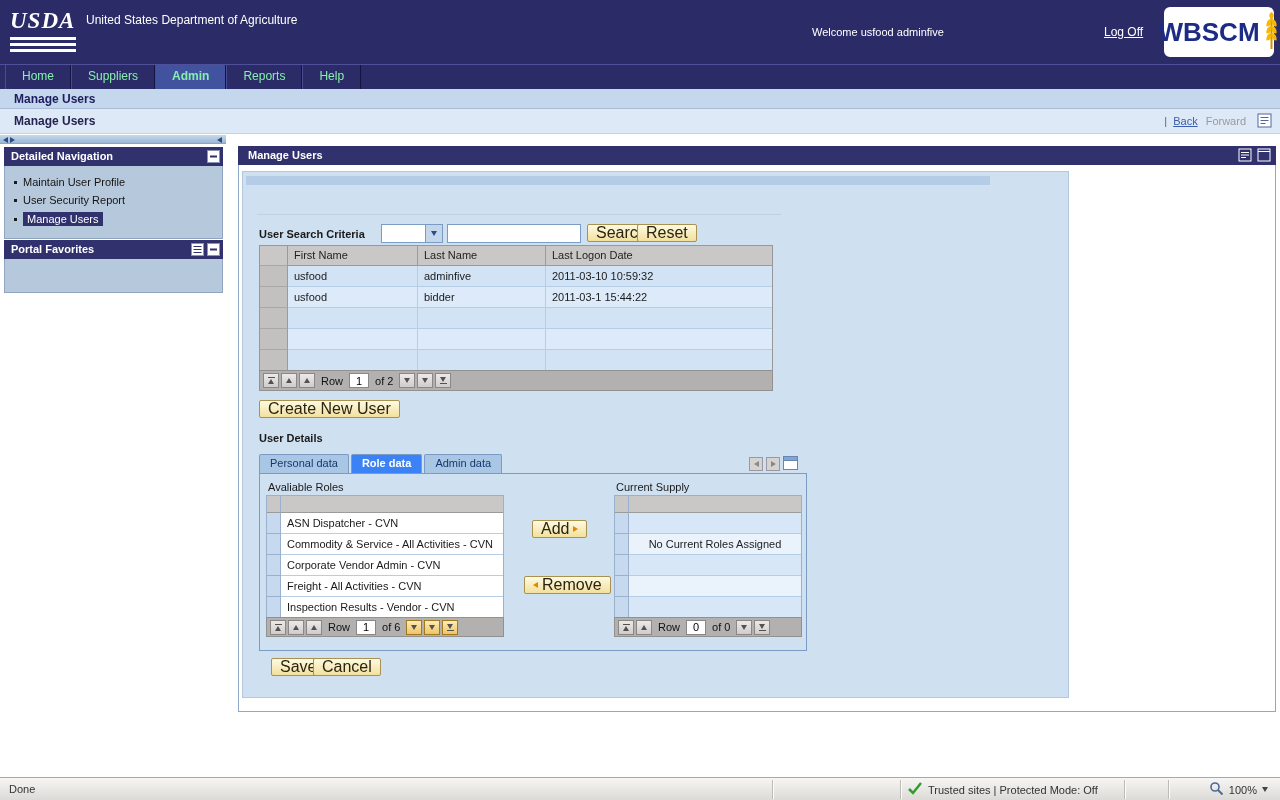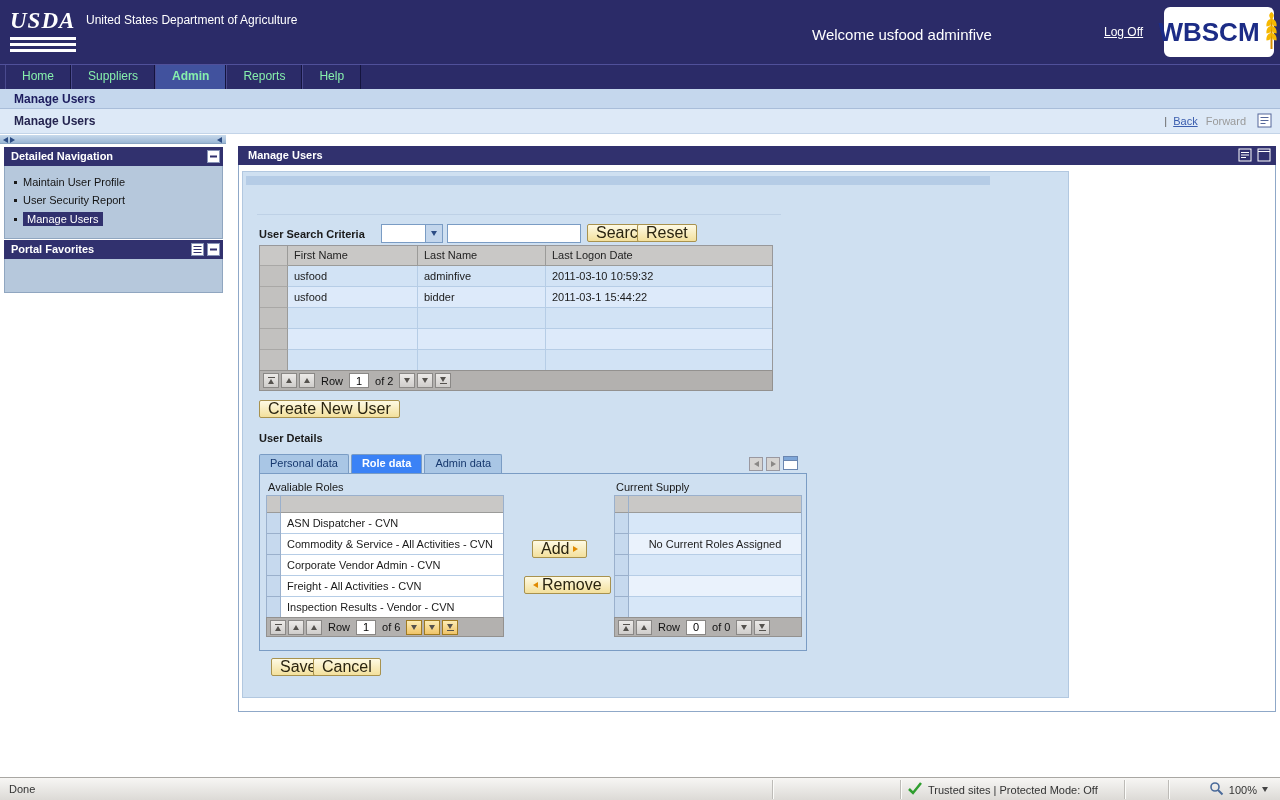--- a/index.html
+++ b/index.html
@@ -6,21 +6,21 @@
   html,body { width:1280px; height:800px; }
   body { position:relative; font-family:"Liberation Sans",sans-serif; font-size:11px; background:#fff; overflow:hidden; color:#1a1a1a; }
 
   
   .header { position:absolute; left:0; top:0; width:1280px; height:64px; background:#2b2b68; }
   .usda-logo { position:absolute; left:10px; top:8px; width:68px; height:48px; }
   .usda-text { color:#fff; font-family:"Liberation Serif",serif; font-weight:bold; font-style:italic; font-size:23px; letter-spacing:1px; line-height:26px; }
   .stripe { height:3px; background:#fff; margin-top:3px; width:66px; }
   .dept-line { position:absolute; left:86px; top:13px; color:#fff; font-size:12px; }
   .app-title  { position:absolute; left:86px; top:33px; color:#fff; font-size:17px; }
-  .welcome { position:absolute; left:812px; top:26px; color:#fff; font-size:15px; }
+  .welcome { position:absolute; left:812px; top:26px; color:#fff; font-size:11px; }
   .logoff { position:absolute; left:1104px; top:25px; color:#fff; font-size:12px; text-decoration:underline; cursor:pointer; }
   .wbscm-logo { position:absolute; right:6px; top:7px; width:110px; height:50px; background:#fff; border-radius:6px; display:flex; align-items:center; justify-content:center; gap:3px; }
   .wbscm-text { color:#1c2c86; font-weight:bold; font-size:26px; letter-spacing:0px; }
 
   
   .navbar { position:absolute; left:0; top:64px; width:1280px; height:25px; background:#2b2b68; border-top:1px solid #50509a; display:flex; padding-left:5px; }
   .nav-tab { padding:0 16px; line-height:23px; color:#86efac; font-size:12px; border-right:1px solid #14143e; border-left:1px solid #4a4a8e; cursor:pointer; }
   .nav-tab.active { background:#41529e; font-weight:bold; }
 
   .section-bar { position:absolute; left:0; top:89px; width:1280px; height:20px; background:#c5d7ed; border-bottom:1px solid #a9bdd9; }
@@ -118,21 +118,21 @@
   .r-table .rsel { width:14px; flex:none; background:#c6d9ee; border-right:1px solid #9ab0cc; border-bottom:1px solid #9ab0cc; padding:0; }
   .r-table .rhead { background:#c9c8c6 !important; border-bottom:1px solid #9b9b99 !important; height:17px !important; }
   .avail-table { left:6px; top:21px; width:238px; }
   .avail-table .rtxt { width:222px; flex:none; }
   .cur-table { left:354px; top:21px; width:188px; }
   .cur-table .rtxt { width:172px; flex:none; }
   .cur-a .rtxt { background:#d7e7f8 !important; }
   .cur-b .rtxt { background:#eaf2fc !important; }
   .no-roles { text-align:center; padding-left:0 !important; color:#222; }
 
-  .btn-add { position:absolute; left:272px; top:66px;text-align:center; }
+  .btn-add { position:absolute; left:272px; top:46px;text-align:center; }
   .btn-remove { position:absolute; left:264px; top:102px; }
 
   
   .statusbar { position:absolute; left:0; top:777px; width:1280px; height:23px; background:linear-gradient(#f7f6f4,#dcdad6); border-top:1px solid #a9a7a3; }
   .sb-done { position:absolute; left:9px; top:5px; color:#333; }
   .sb-sep { position:absolute; top:2px; width:1px; height:19px; background:#bdbbb7; box-shadow:1px 0 0 #fcfcfa; }
   .sb-trusted { position:absolute; left:908px; top:4px; display:flex; align-items:center; gap:6px; color:#333; }
   .sb-zoom { position:absolute; right:12px; top:3px; display:flex; align-items:center; gap:5px; cursor:pointer; color:#333; }
 </style>
 </head>

